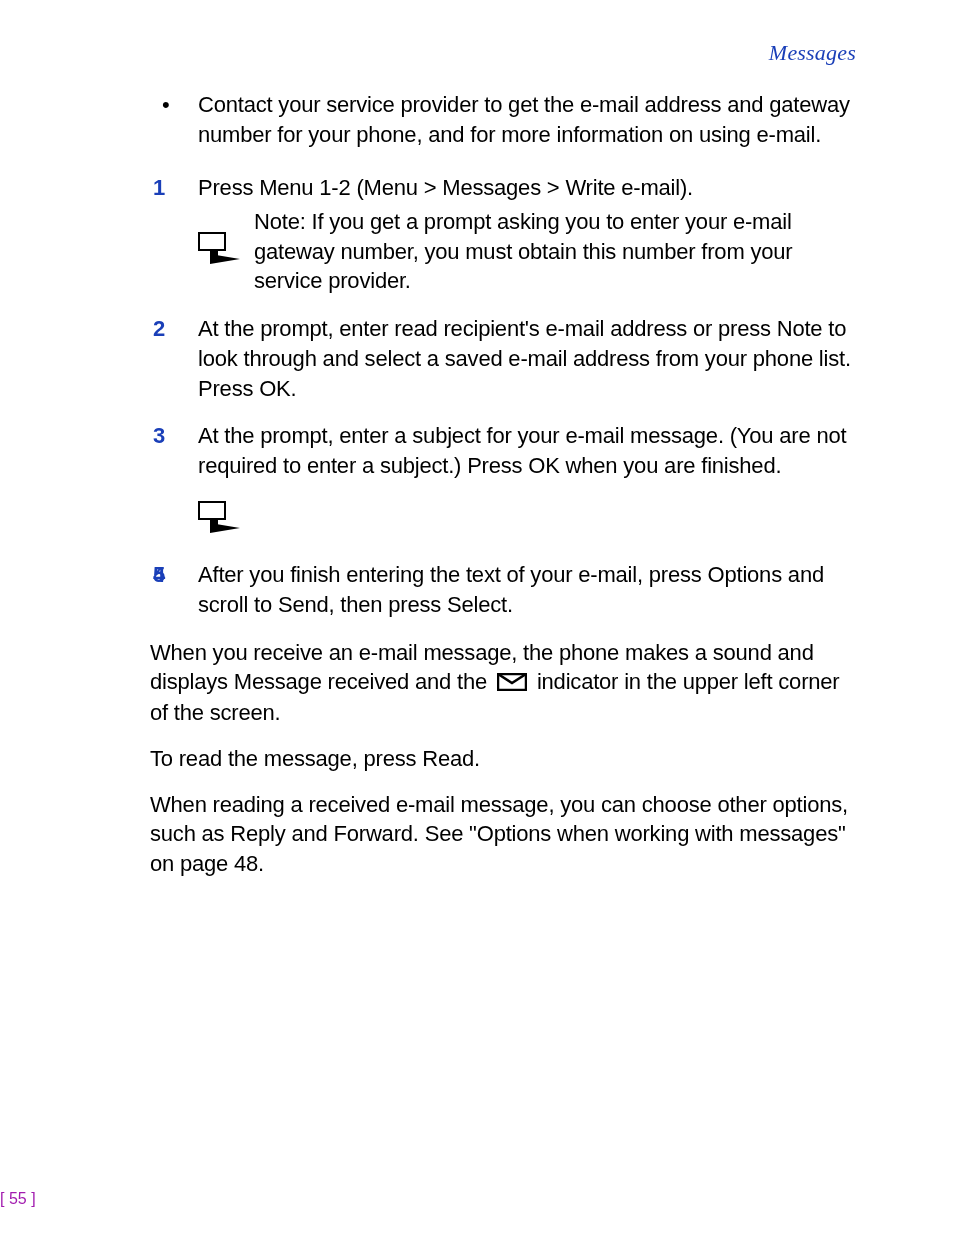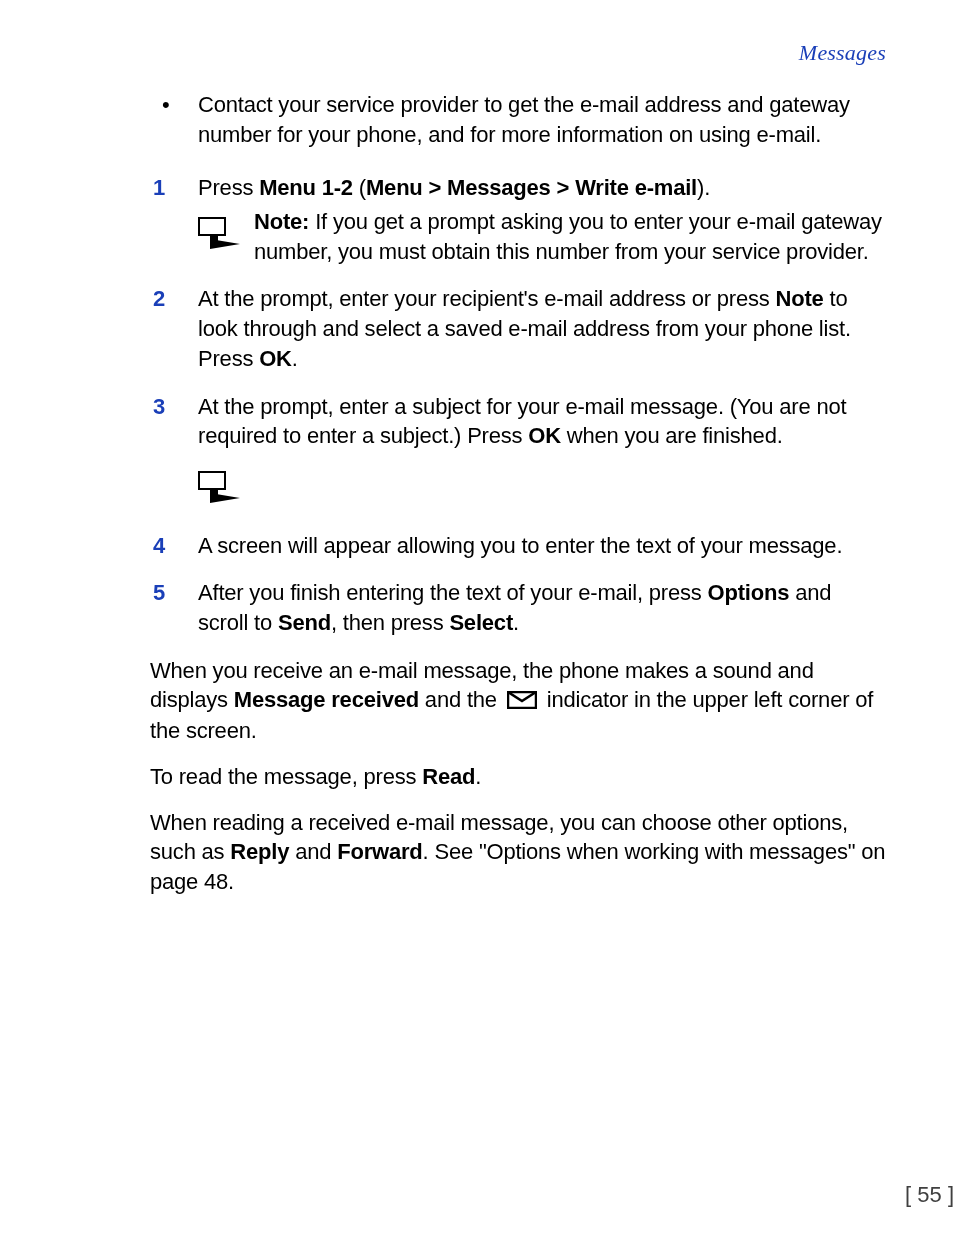--- a/index.html
+++ b/index.html
@@ -7,21 +7,21 @@
     padding: 0;
     background: #fff;
     font-family: "Helvetica Neue", Arial, sans-serif;
     color: #000;
     width: 954px;
     height: 1248px;
     box-sizing: border-box;
     position: relative;
   }
   .page {
-    padding: 40px 68px 60px 150px;
+    padding: 40px 98px 60px 150px;
     box-sizing: border-box;
   }
   .header-label {
     text-align: right;
     color: #1a3fb8;
     font-style: italic;
     font-size: 22px;
     font-weight: 500;
     margin-bottom: 24px;
     font-family: Georgia, "Times New Roman", serif;
@@ -100,29 +100,29 @@
     line-height: 1.35;
     margin: 0 0 16px 0;
     font-family: Verdana, Arial, sans-serif;
     letter-spacing: -0.2px;
   }
   .sub-body {
     font-size: 22px;
     line-height: 1.35;
     margin-top: 12px;
   }
-  b, strong { font-weight: 700; }
+  b, strong { font-weight: 400; }
   .footer {
     position: absolute;
     bottom: 40px;
     left: 0;
     right: 0;
-    text-align: right;
-    color: #404040;
-    font-size: 22px;
+    text-align: left;
+    color: #a21caf;
+    font-size: 16px;
     font-family: Verdana, Arial, sans-serif;
   }
   .envelope-icon {
     display: inline-block;
     vertical-align: middle;
     margin: 0 4px;
   }
 </style>
 </head>
 <body>
@@ -148,38 +148,37 @@
             <rect x="12" y="18" width="8" height="6" fill="#000"></rect>
           </svg>
         </div>
         <div class="note-text">
           <b>Note:  </b><span>If you get a prompt asking you to enter your e-mail gateway number, you must obtain this number from your service provider.</span>
         </div>
       </div>
     </li>
 
     <li>
-      <span>At the prompt, enter your recipient's e-mail address or press </span><b>Note</b><span> to look through and select a saved e-mail address from your phone list. Press </span><b>OK</b><span>.</span>
+      <span>At the prompt, enter read recipient's e-mail address or press </span><b>Note</b><span> to look through and select a saved e-mail address from your phone list. Press </span><b>OK</b><span>.</span>
     </li>
 
     <li>
       <span>At the prompt, enter a subject for your e-mail message. (You are not required to enter a subject.) Press </span><b>OK</b><span> when you are finished.</span>
       <div class="note-block" style="margin-left:-48px; margin-top:18px;">
         <div class="note-icon" style="margin-left:48px;">
           <svg width="42" height="34" viewBox="0 0 42 34">
             <rect x="1" y="1" width="26" height="17" fill="none" stroke="#000" stroke-width="2"></rect>
             <polygon points="12,22 12,32 42,27" fill="#000"></polygon>
             <rect x="12" y="18" width="8" height="6" fill="#000"></rect>
           </svg>
         </div>
       </div>
     </li>
 
     <li>
-      <span>A screen will appear allowing you to enter the text of your message.</span>
     </li>
 
     <li>
       <span>After you finish entering the text of your e-mail, press </span><b>Options</b><span> and scroll to </span><b>Send</b><span>, then press </span><b>Select</b><span>.</span>
     </li>
 
   </ol>
 
 
   <p class="body-text">

